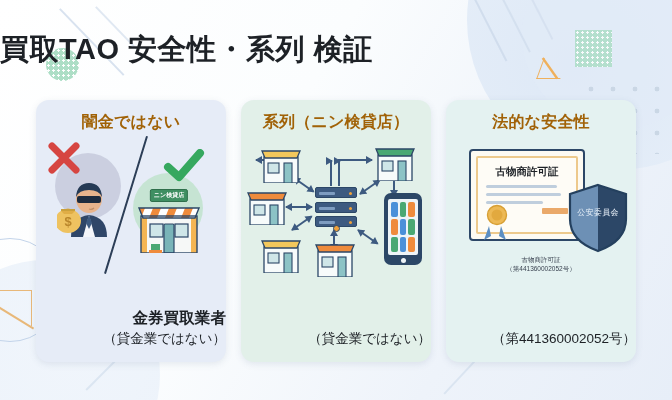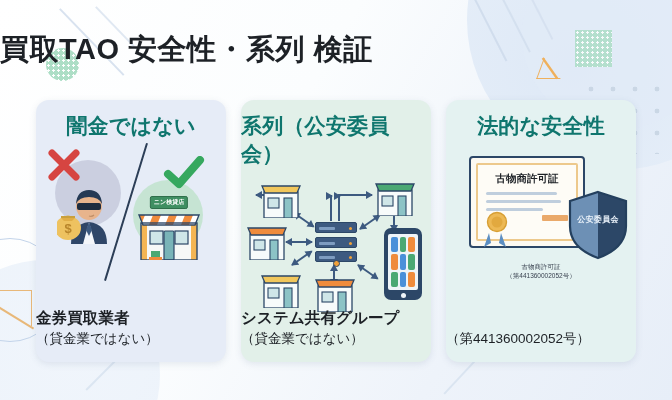--- a/index.html
+++ b/index.html
@@ -110,25 +110,25 @@
   }
   .card {
     width: 190px; height: 262px;
     border-radius: 13px;
     box-shadow: 0 2px 7px rgba(80,100,130,.13);
     display: flex; flex-direction: column; align-items: center;
     padding-top: 12px;
     position: relative; overflow: hidden;
   }
   .card-title {
-    font-size: 21px; font-weight: 700; color: #0f766e;
+    font-size: 16px; font-weight: 700; color: #a16207;
     letter-spacing: .2px; margin-bottom: 4px;
   }
   .card-art { position: relative; width: 180px; height: 135px; }
-  .card-foot { position: absolute; bottom: 14px; left: 0; width: 100%; text-align: left; }
+  .card-foot { position: absolute; bottom: 14px; left: 0; width: 100%; text-align: right; }
   .foot-main { font-size: 15.5px; font-weight: 700; color: #1d2126; letter-spacing: .1px; }
   .foot-sub  { font-size: 13.5px; font-weight: 400; color: #1d2126; margin-top: 1px; }
 
   
   .c1-xmark {
     position: absolute; left: 6px; top: 4px; width: 34px; height: 34px;
   }
   .c1-circle-gray {
     position: absolute; left: 14px; top: 16px; width: 66px; height: 66px;
     border-radius: 50%; background: #c2c6d8; opacity: .75;
@@ -226,21 +226,21 @@
   }
   .cert-sigbox {
     position: absolute; right: 8px; bottom: 18px; width: 26px; height: 6px;
     background: #eaa96a; border-radius: 1px;
   }
   .shield {
     position: absolute; right: 2px; top: 46px; width: 62px; height: 70px;
   }
   .shield-text {
     position: absolute; right: 4px; top: 70px; width: 58px; text-align: center;
-    font-size: 8px; font-weight: 700; color: #eaf2fa; letter-spacing: .3px; margin-left: 48px;
+    font-size: 8px; font-weight: 400; color: #eaf2fa; letter-spacing: .3px; margin-left: 48px;
   }
   .cert-cap {
     position: absolute; left: 0; right: 0; bottom: -2px; text-align: center;
     font-size: 6.5px; color: #3a4351; line-height: 1.35;
   }
 </style>
 </head>
 <body>
 
 <div id="stage">
@@ -326,21 +326,21 @@
         </div>
       </div>
 
       <div class="card-foot">
         <div class="foot-main">金券買取業者</div>
         <div class="foot-sub">（貸金業ではない）</div>
       </div>
     </div>
 
     <div class="card" style="background:#e2f0e9;">
-      <div class="card-title">系列（公安委員会）</div>
+      <div class="card-title">系列（ニン検貸店）</div>
       <div class="card-art">
         <div class="net">
 
           <div class="arrow both" style="left:44px;  top:22px; width:34px; transform:rotate(180deg);"></div>
           <div class="arrow" style="left:92px;  top:22px; width:34px;"></div>
           <div class="arrow" style="left:84px;  top:23px; width:2px; height:26px; transform:none; background:#3d5a80;"></div>
           <div class="arrow" style="left:92px;  top:23px; width:2px; height:26px; transform:none; background:#3d5a80;"></div>
           <div class="arrow both" style="left:48px;  top:40px; width:24px; transform:rotate(35deg);"></div>
           <div class="arrow both" style="left:114px; top:56px; width:24px; transform:rotate(-35deg);"></div>
           <div class="arrow both" style="left:40px;  top:69px; width:26px;"></div>
@@ -398,21 +398,20 @@
               <i style="background:#4aa873"></i>
                 <i style="background:#4a90d9"></i>
                 <i style="background:#ef8b3c"></i>
             </div>
             <div class="dot"></div>
           </div>
         </div>
       </div>
 
       <div class="card-foot">
-        <div class="foot-main">システム共有グループ</div>
         <div class="foot-sub">（貸金業ではない）</div>
       </div>
     </div>
 
     <div class="card" style="background:#e4f2f1;">
       <div class="card-title">法的な安全性</div>
       <div class="card-art">
 
         <div class="cert">
           <div class="cert-inner">

